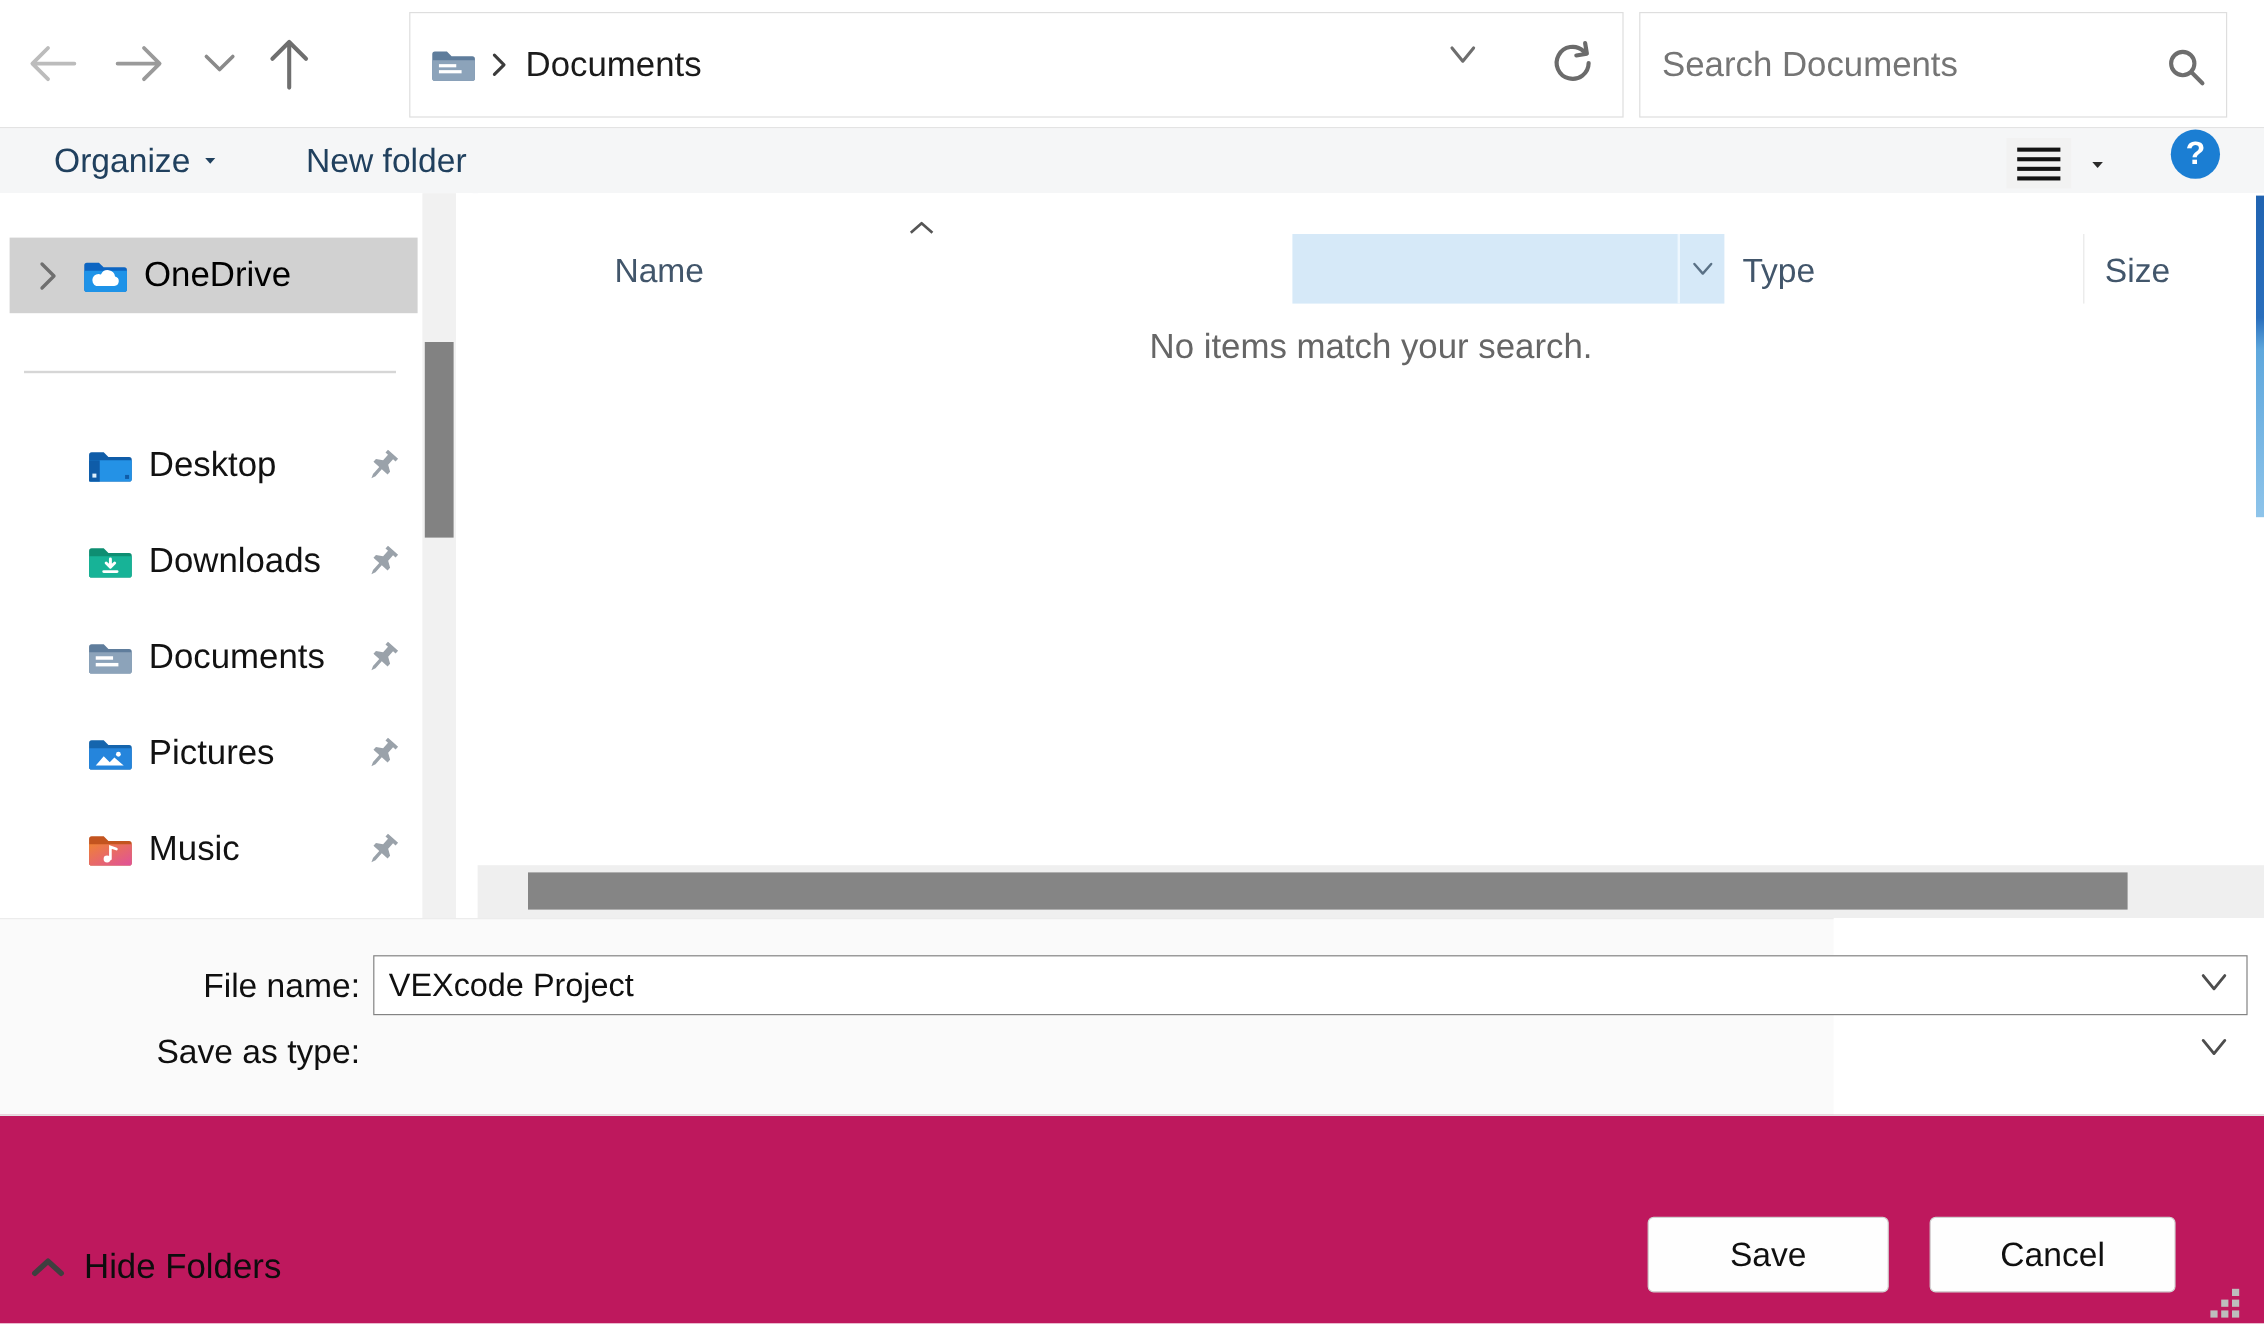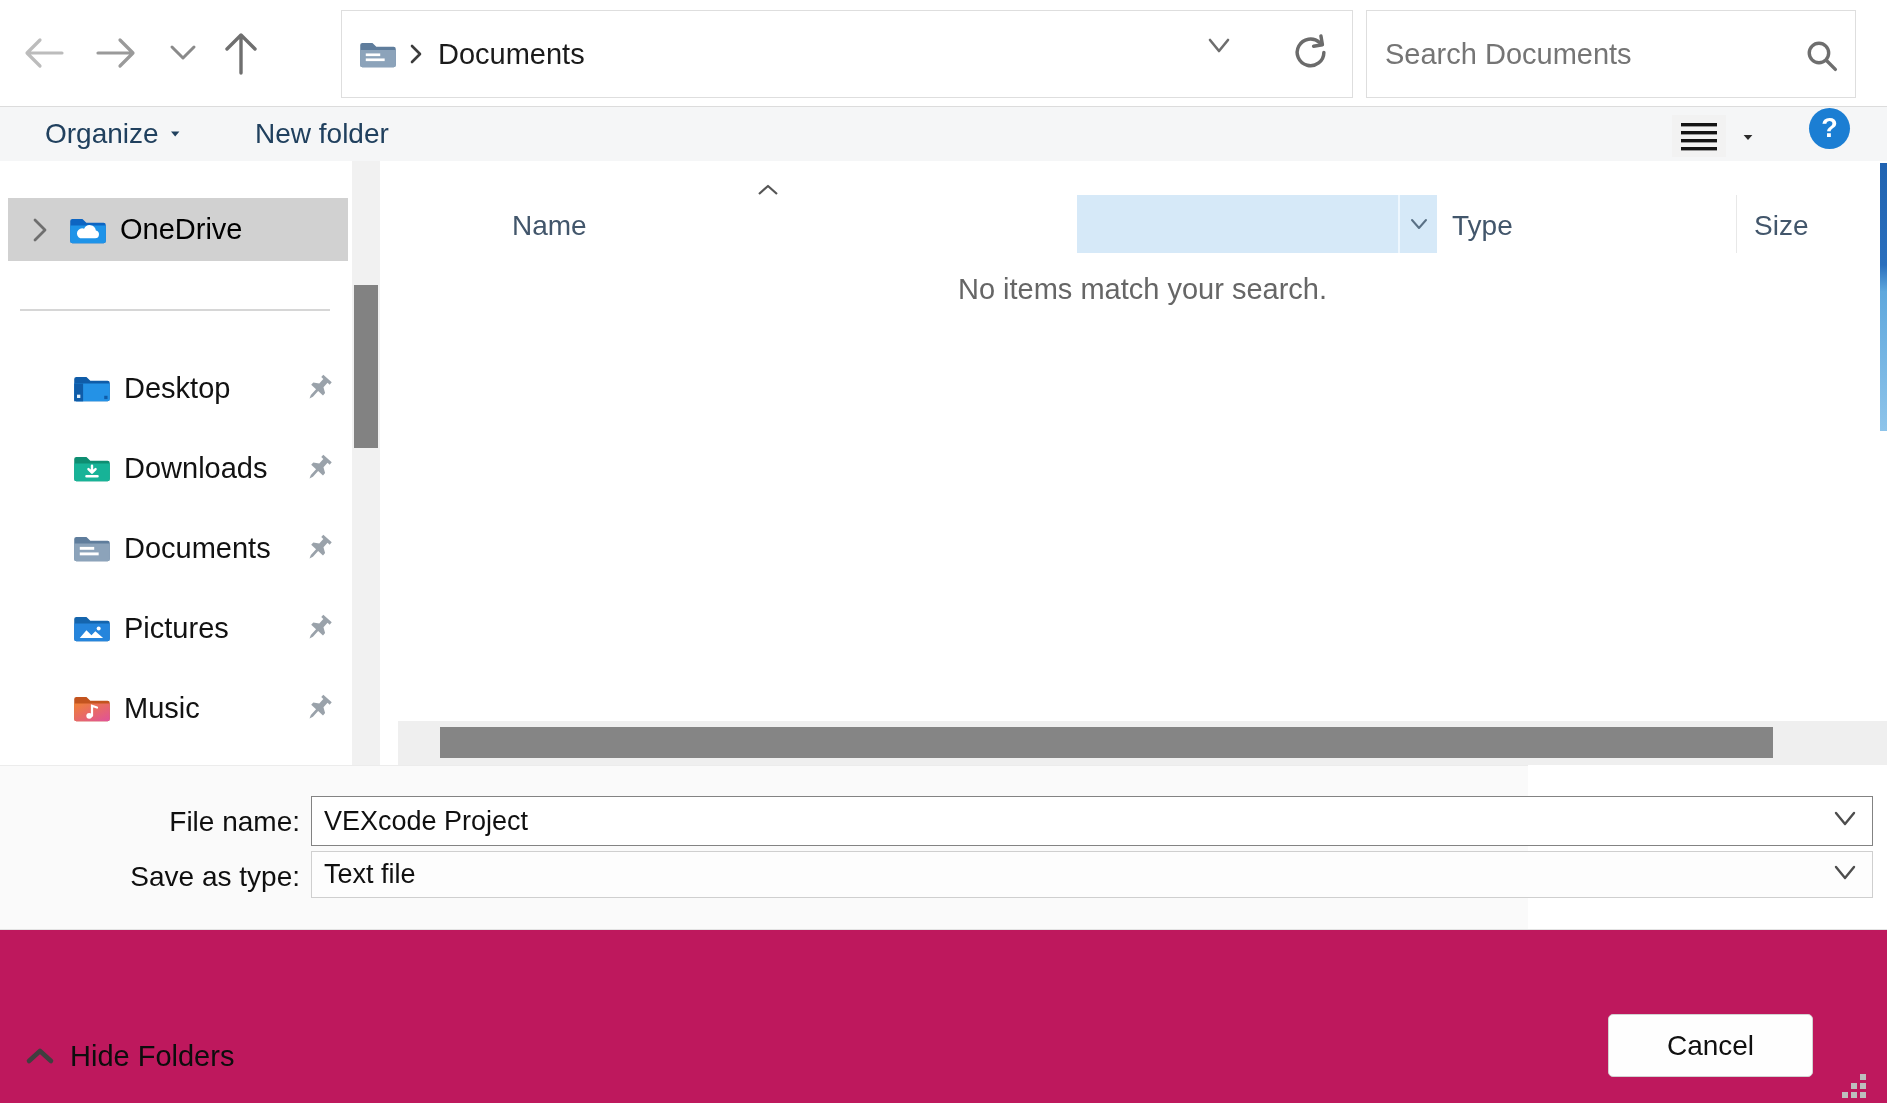--- a/index.html
+++ b/index.html
@@ -356,38 +356,38 @@
 <div class="abs formpanel">
   <label class="flabel fn-label">File name:</label>
   <input class="fn-input" type="text" value="VEXcode Project" style="">
   <span class="combo-chev fn-chev">
     <svg width="30" height="20" viewBox="0 0 30 20">
         <path d="M6 4 L15 15 L24 4" fill="none" stroke="#4d4d4d" stroke-width="2.4" stroke-linecap="round" stroke-linejoin="round"></path>
       </svg>
   </span>
 
   <label class="flabel st-label">Save as type:</label>
-  <div class="st-select">Text file</div>
   <span class="combo-chev st-chev">
     <svg width="30" height="20" viewBox="0 0 30 20">
         <path d="M6 4 L15 15 L24 4" fill="none" stroke="#4d4d4d" stroke-width="2.4" stroke-linecap="round" stroke-linejoin="round"></path>
       </svg>
   </span>
 </div>
 
 <div class="abs footer">
   <div class="hide-folders">
     <span>
       <svg width="32" height="20" viewBox="0 0 32 20">
           <path d="M5 15 L16 5 L27 15" fill="none" stroke="#3f3f3f" stroke-width="4.6" stroke-linecap="round" stroke-linejoin="round"></path>
         </svg>
     </span>
     <span class="txt">Hide Folders</span>
   </div>
 
+  <div class="btn btn-save">Save</div>
   <div class="btn btn-cancel">Cancel</div>
 
   <div class="grip">
     <i class="g1"></i>
       <i class="g2"></i>
       <i class="g3"></i>
       <i class="g4"></i>
       <i class="g5"></i>
       <i class="g6"></i>
   </div>

